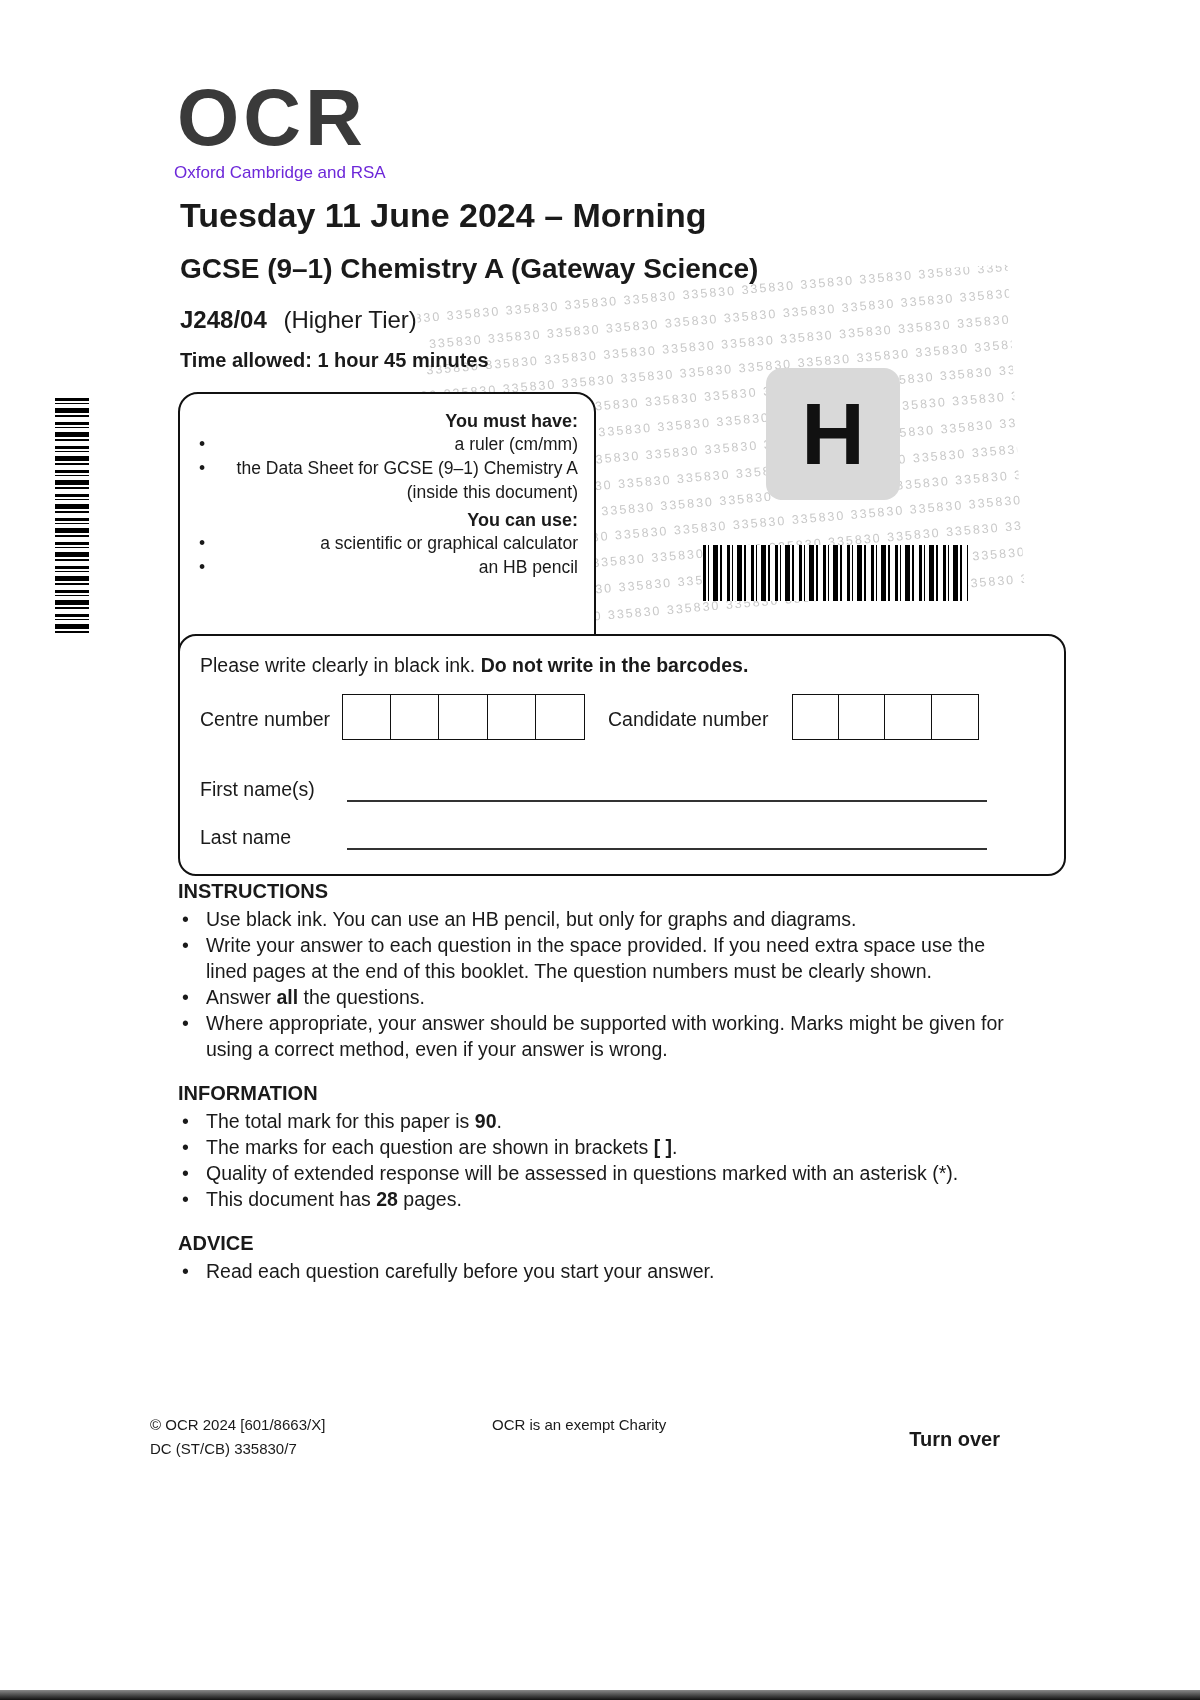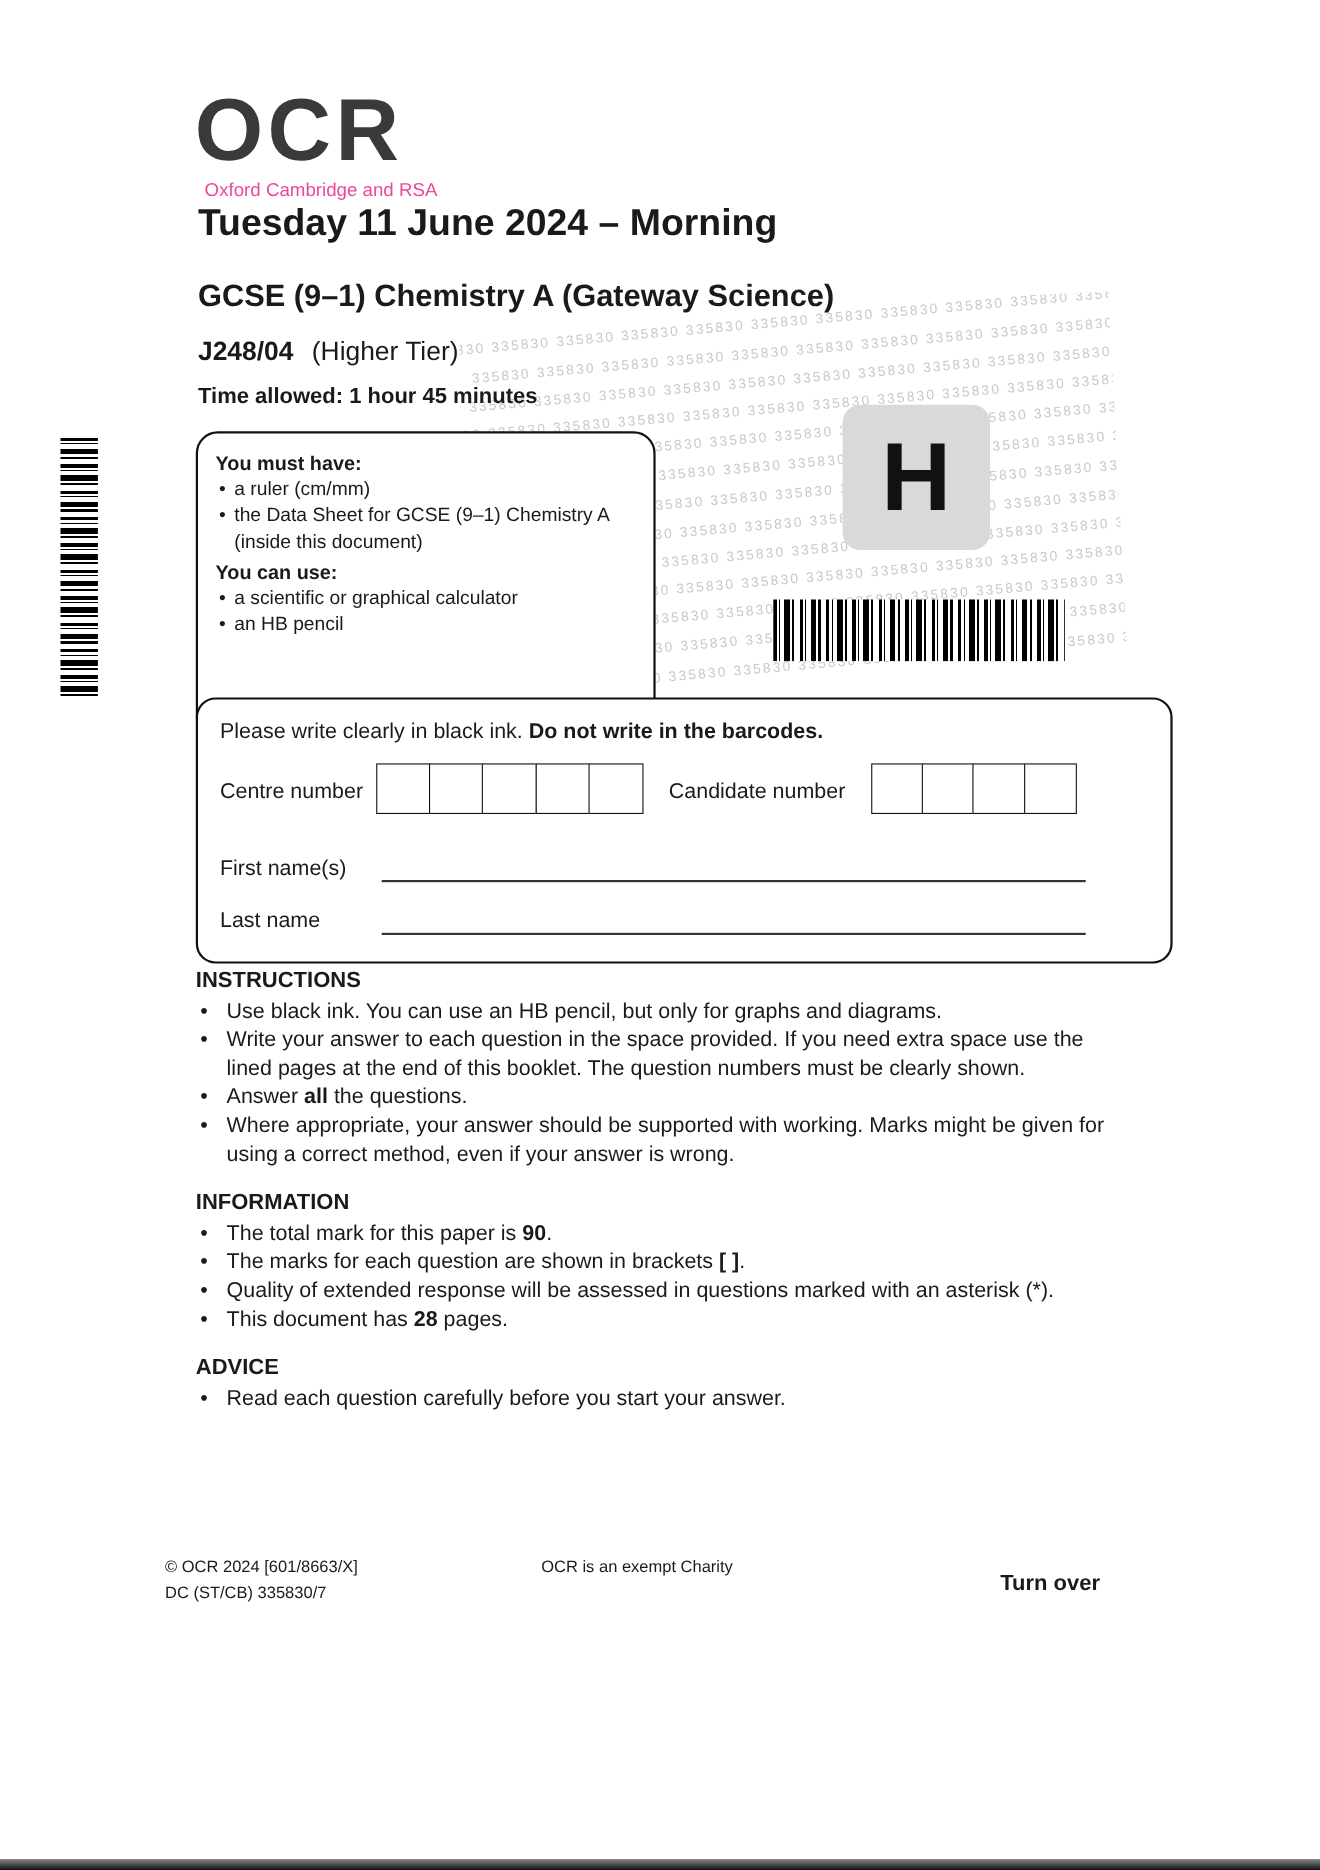--- a/index.html
+++ b/index.html
@@ -18,33 +18,33 @@
   
   .watermark {
     position: absolute; left: 425px; top: 280px; width: 592px; height: 348px;
     overflow: hidden; z-index: 1; color: #c9c9c9; font-size: 12.5px;
     transform: rotate(-3deg);
   }
   .wm-row { white-space: nowrap; line-height: 26px; letter-spacing: 2px; transform: rotate(-2deg); }
 
   
   .logo { position: absolute; left: 177px; top: 72px; font-size: 80px; font-weight: 700; letter-spacing: 4px; color: #3a3a3a; z-index: 2; }
-  .logo-sub { position: absolute; left: 186px; top: 163px; font-size: 17px; color: #ec4899; z-index: 2; }
-  .session-title { position: absolute; left: 180px; top: 184px; font-size: 34px; font-weight: 700; z-index: 2; }
+  .logo-sub { position: absolute; left: 174px; top: 163px; font-size: 17px; color: #6d28d9; z-index: 2; }
+  .session-title { position: absolute; left: 180px; top: 196px; font-size: 34px; font-weight: 700; z-index: 2; }
   .paper-title { position: absolute; left: 180px; top: 253px; font-size: 28px; font-weight: 700; z-index: 2; }
   .paper-code-line { position: absolute; left: 180px; top: 306px; font-size: 24px; z-index: 2; }
   .paper-code { font-weight: 700; }
   .tier-name { margin-left: 10px; }
   .time-allowed { position: absolute; left: 180px; top: 349px; font-size: 20px; font-weight: 700; z-index: 2; }
 
   
   .materials-box {
     position: absolute; left: 178px; top: 392px; width: 418px; height: 280px;
     border: 2.5px solid #111; border-radius: 20px; background: #fff;
-    padding: 12px 16px; z-index: 3;
+    padding: 12px 16px; z-index: 3; text-align: right;
   }
   .materials-title { font-size: 18px; font-weight: 700; margin-top: 5px; }
   .materials-list { list-style: none; font-size: 17.5px; line-height: 24px; margin-bottom: 6px; }
   .materials-list li { padding-left: 17px; position: relative; }
   .materials-list li::before { content: "\2022"; position: absolute; left: 3px; }
 
   
   .tier-badge {
     position: absolute; left: 766px; top: 368px; width: 134px; height: 132px;
     background: #d9d9d9; border-radius: 16px; z-index: 3;

